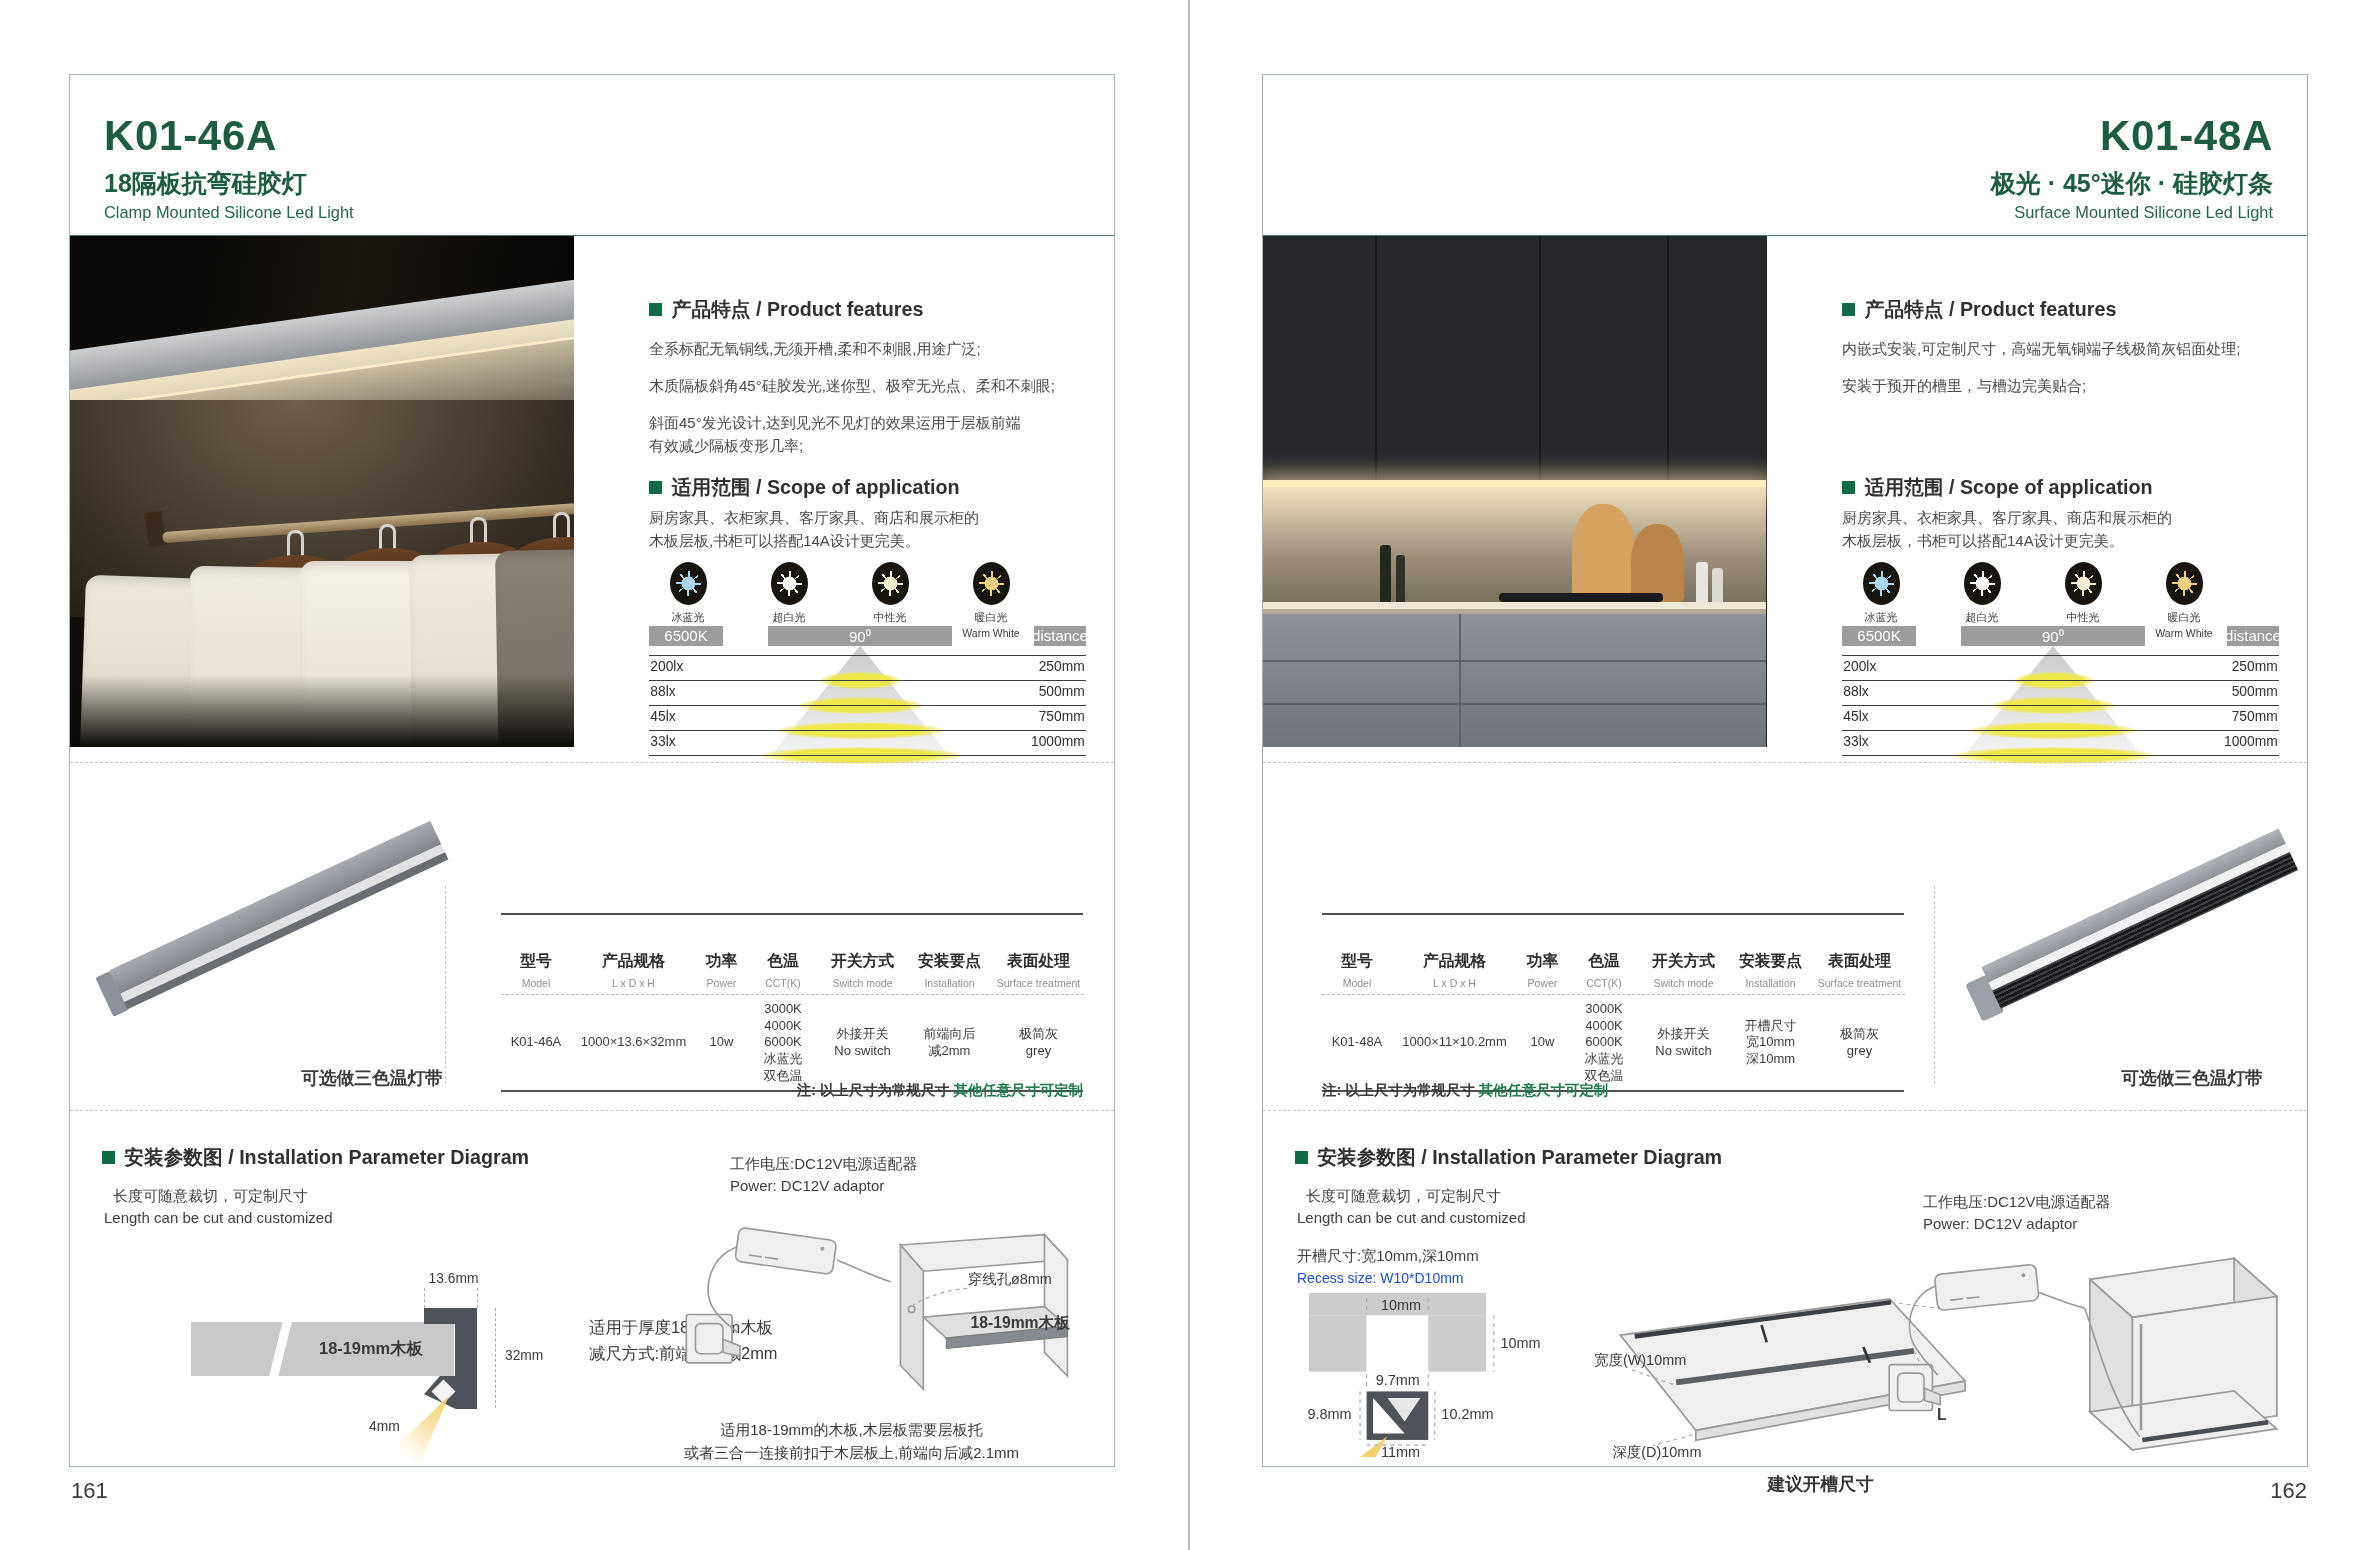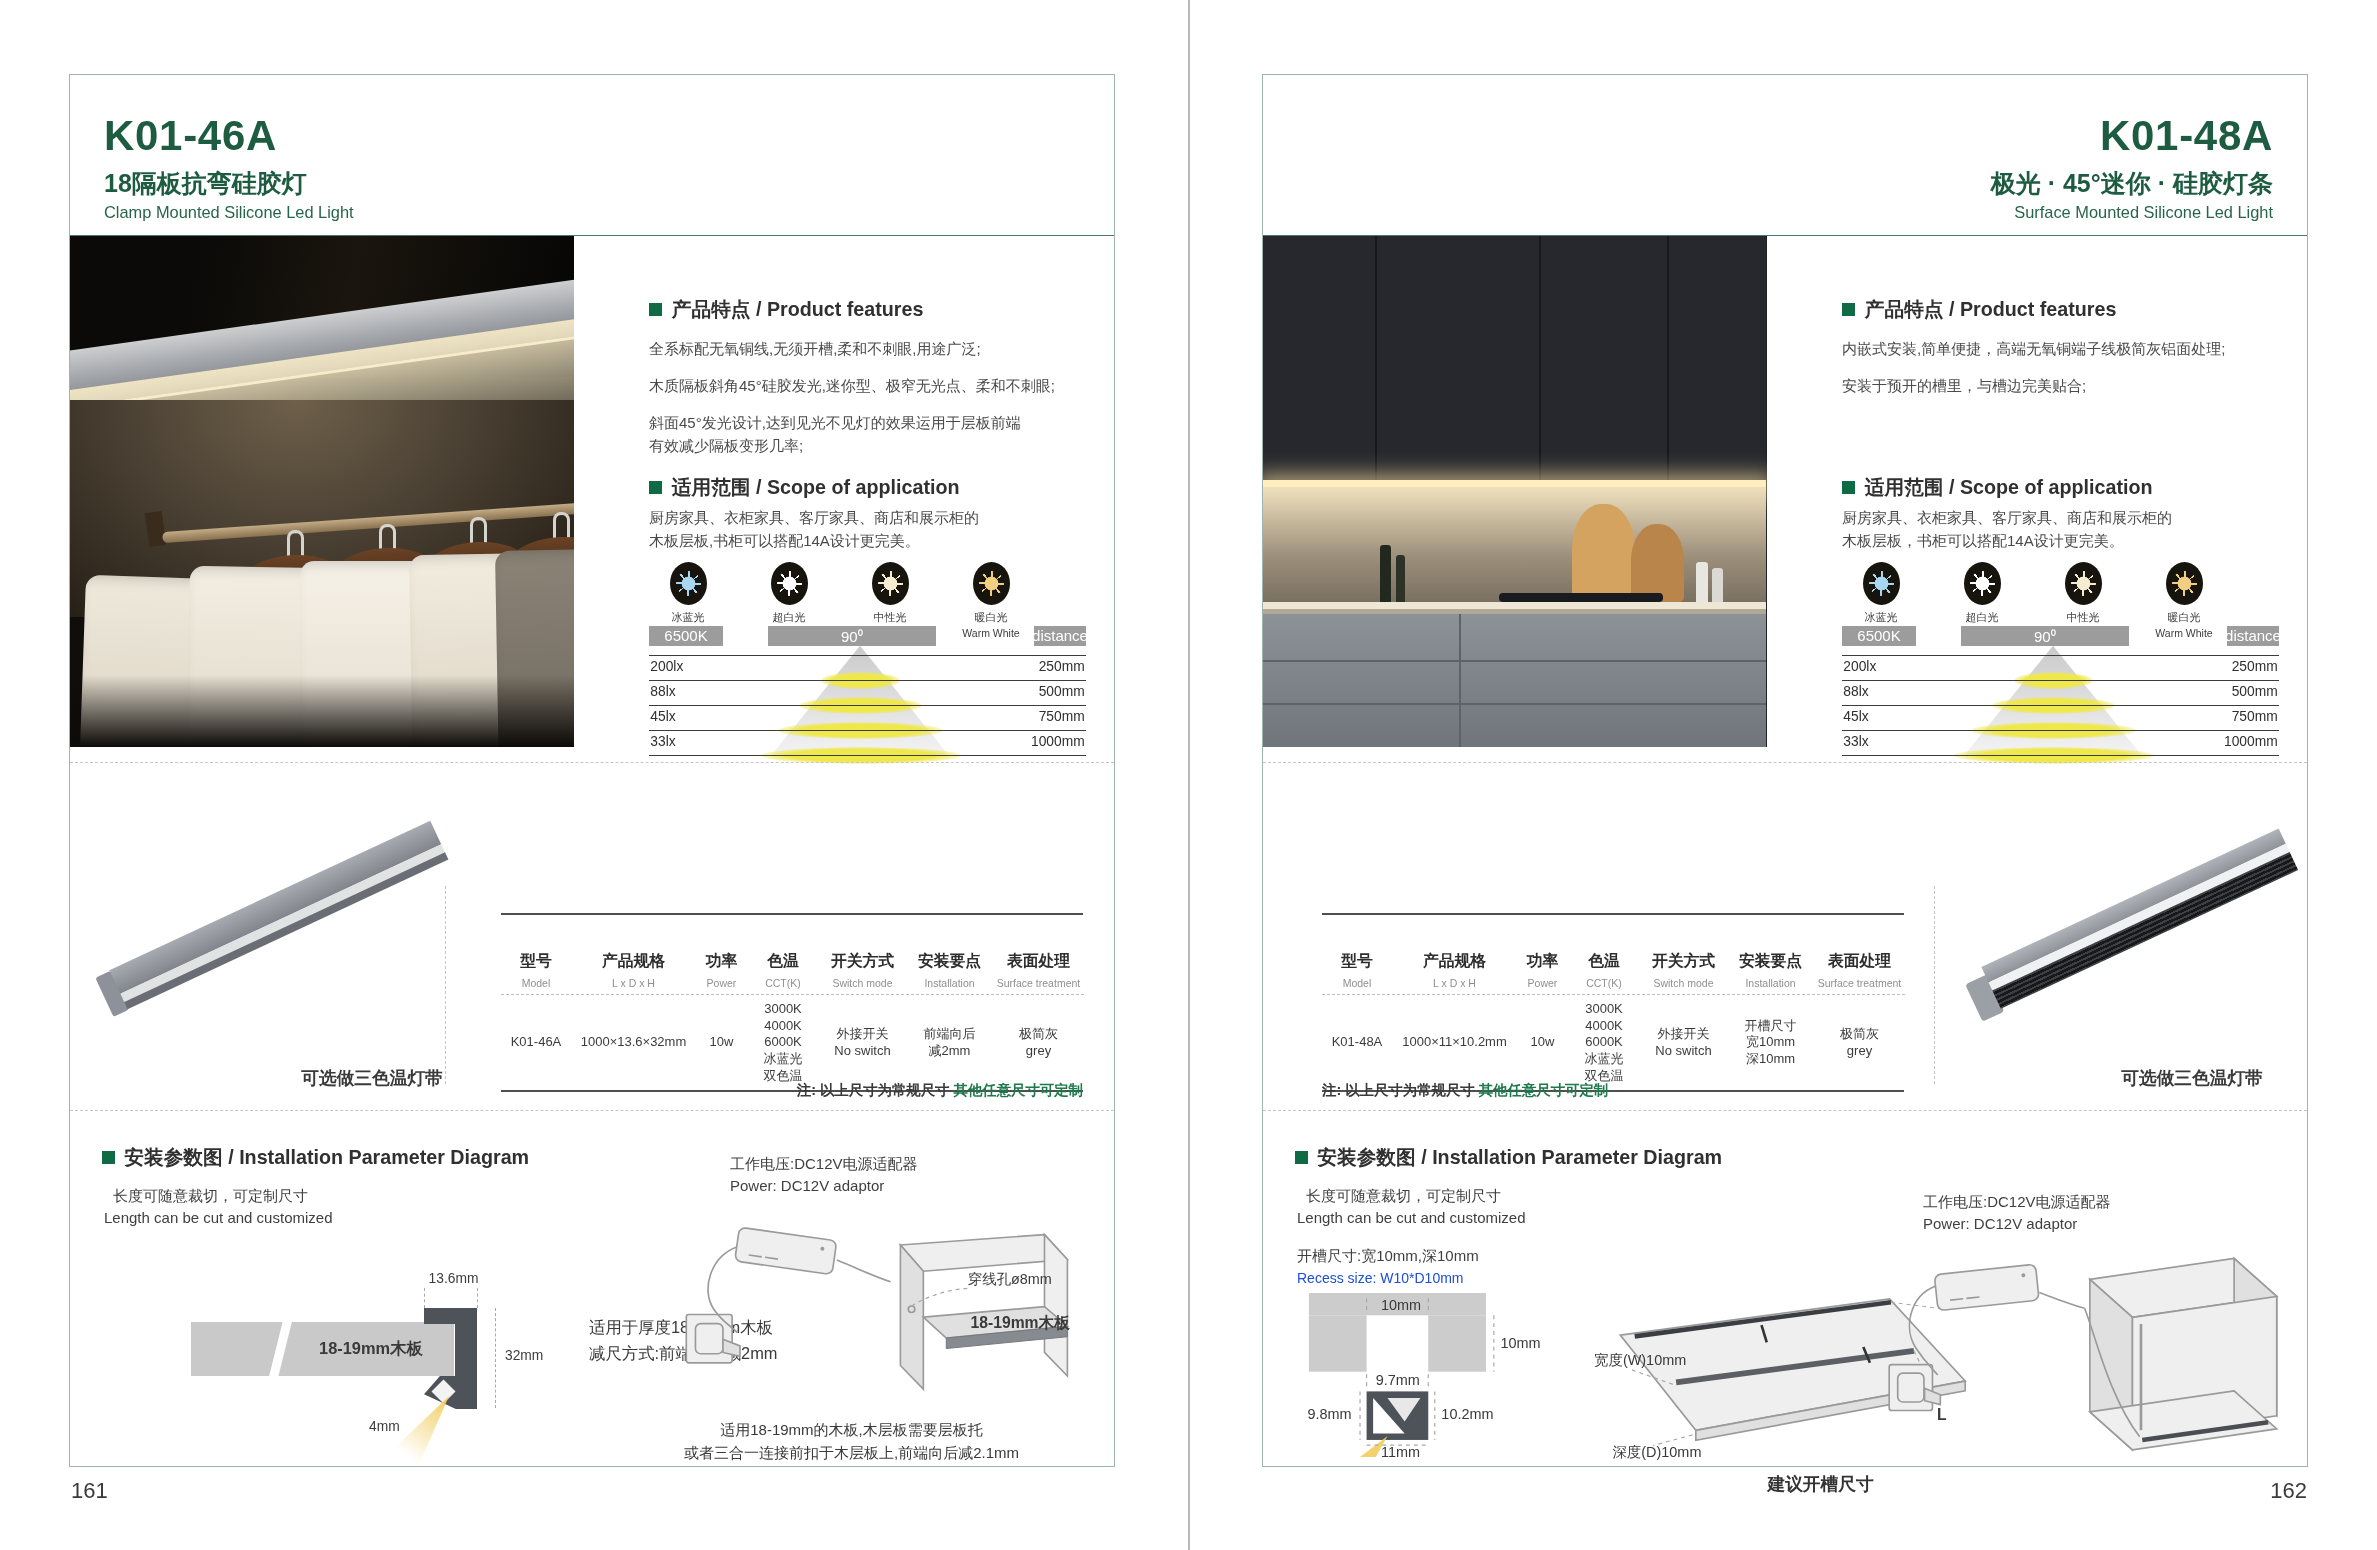--- a/index.html
+++ b/index.html
@@ -64,21 +64,21 @@
   .bulb{width:37px;height:43px;border-radius:50%;background:#17130d;margin:0 auto;display:flex;align-items:center;justify-content:center;}
   .sun{width:25px;height:25px;border-radius:50%;
        background:radial-gradient(circle,currentColor 0 6.6px,rgba(0,0,0,0) 7.2px),
                   repeating-conic-gradient(currentColor 0deg 9deg,rgba(0,0,0,0) 9deg 45deg);}
   .light .lcn{font-size:11px;color:#3c3c3c;margin-top:5.3px;}
   .light .len{font-size:10.5px;color:#3c3c3c;margin-top:1.3px;}
   
   .chart{position:absolute;left:579px;top:551px;width:437px;height:131px;}
   .badge{position:absolute;top:0;height:19.7px;background:#9c9c9c;color:#fff;font-size:15px;display:flex;align-items:center;justify-content:center;}
   .b6500{left:0;width:74px;}
-  .b90{left:119px;width:168px;}
+  .b90{left:119px;width:184px;}
   .bdist{right:0;width:52px;}
   .cone{position:absolute;left:119px;top:19.7px;width:184px;height:109px;
         background:linear-gradient(rgba(150,150,150,.5),rgba(190,190,190,.18));
         clip-path:polygon(50% 0,2% 100%,98% 100%);}
   .cline{position:absolute;left:0;width:437px;border-top:1.3px solid #3c3c3c;}
   .lux{position:absolute;left:1.3px;font-size:13.8px;color:#2f2f2f;}
   .mm{position:absolute;right:1.3px;font-size:13.8px;color:#2f2f2f;text-align:right;}
   .ell{position:absolute;height:17px;border-radius:50%;
        background:radial-gradient(ellipse,#efe84c 0 52%,rgba(239,232,76,0) 78%);}
   
@@ -403,21 +403,21 @@
     <div class="p2-vline" style="left:196px;"></div>
     <div class="p2-hline" style="top:424px;"></div>
     <div class="p2-hline" style="top:467px;"></div>
   </div>
 
   <div class="features">
     <div class="sec-h">
       <span class="sec-sq"></span>
       <span class="t">产品特点 / Product features</span>
     </div>
-    <div class="para">内嵌式安装,简单便捷，高端无氧铜端子线极简灰铝面处理;</div>
+    <div class="para">内嵌式安装,可定制尺寸，高端无氧铜端子线极简灰铝面处理;</div>
     <div class="para">安装于预开的槽里，与槽边完美贴合;</div>
   </div>
   <div class="scope-h sec-h">
     <span class="sec-sq"></span>
     <span class="t">适用范围 / Scope of application</span>
   </div>
   <div class="scope-p">厨房家具、衣柜家具、客厅家具、商店和展示柜的
 木板层板，书柜可以搭配14A设计更完美。</div>
 
   <div class="lights">

